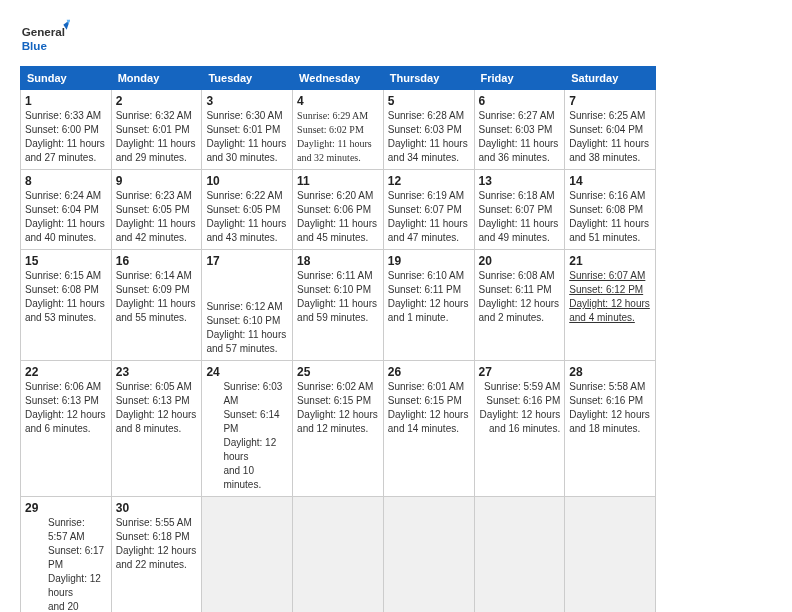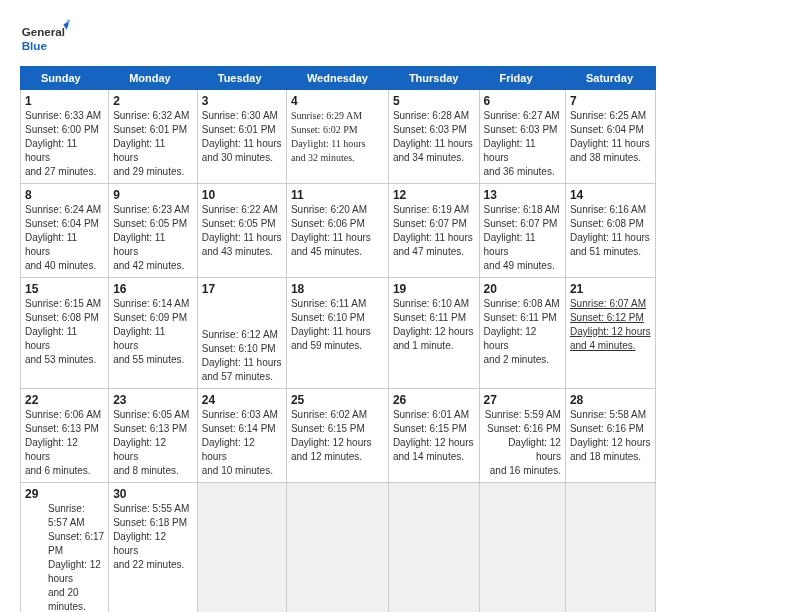--- a/index.html
+++ b/index.html
@@ -37,21 +37,21 @@
       margin-top: 2px;
     }
     .calendar {
       width: 100%;
       border-collapse: collapse;
       font-size: 9.5px;
     }
     .calendar thead tr th {
       background: #1565c0;
       color: #fff;
-      padding: 5px 20px;
+      padding: 5px 6px;
       text-align: left;
       font-size: 11px;
       font-weight: bold;
       border: 1px solid #1565c0;
     }
     .calendar tbody tr td {
       border: 1px solid #ccc;
       vertical-align: top;
       padding: 4px 4px;
       width: calc(100% / 7);
@@ -282,21 +282,21 @@
           </td>
           <td>
             <span class="day-num">23</span>
             <div class="day-info" style="white-space: pre-line;">Sunrise: 6:05 AM
 Sunset: 6:13 PM
 Daylight: 12 hours
 and 8 minutes.</div>
           </td>
           <td>
             <span class="day-num">24</span>
-            <div class="day-info" style="white-space: pre-line;">Sunrise: 6:03 AM
+            <div class="day-info" style="white-space: pre-line; margin-left: 17px;">Sunrise: 6:03 AM
 Sunset: 6:14 PM
 Daylight: 12 hours
 and 10 minutes.</div>
           </td>
           <td>
             <span class="day-num">25</span>
             <div class="day-info" style="white-space: pre-line;">Sunrise: 6:02 AM
 Sunset: 6:15 PM
 Daylight: 12 hours
 and 12 minutes.</div>

